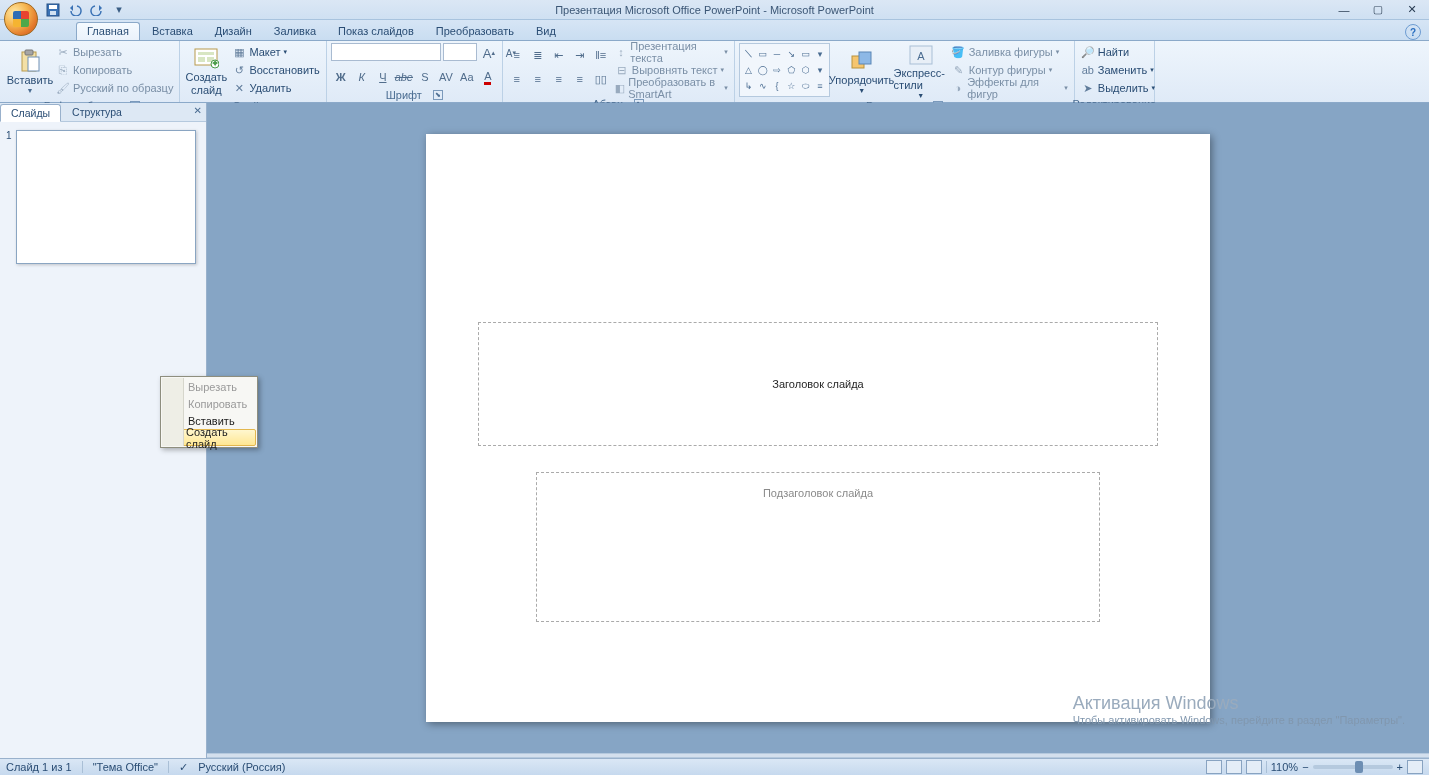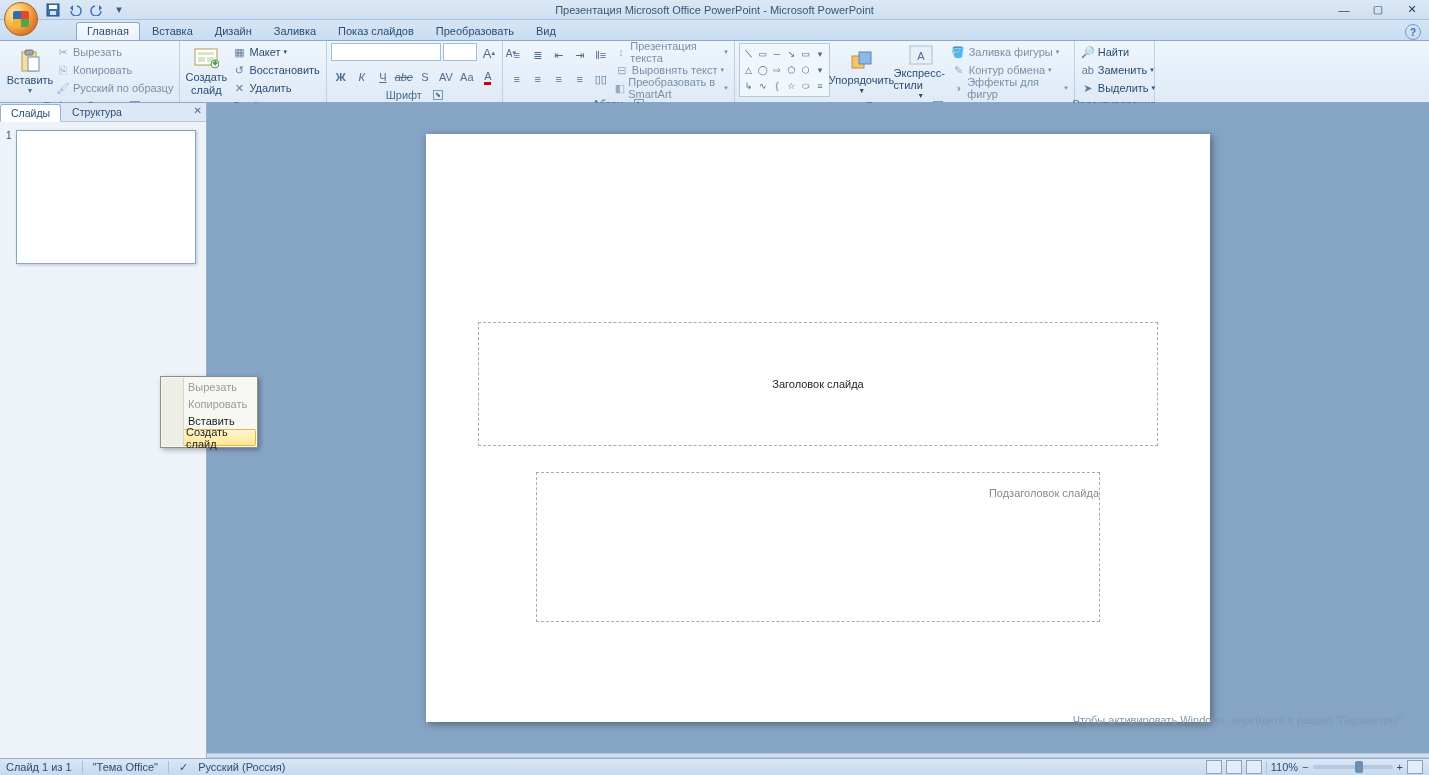--- a/index.html
+++ b/index.html
@@ -48,21 +48,21 @@
 .nav-tab.active { background:#fff; border:1px solid #99b1cc; border-bottom:1px solid #fff; border-radius:3px 3px 0 0; margin-bottom:-1px;}
 .nav-close { position:absolute; right:4px; top:2px; color:#4a6c91; font-size:10px;}
 .thumb-area { padding:8px 6px; display:flex; gap:4px;}
 .thumb-num { font-size:10px; color:#2a4d74;}
 .thumb { width:180px; height:134px; background:#fff; border:1px solid #8aa5c2; box-shadow:1px 1px 3px rgba(0,0,0,0.2);}
 .editor { flex:1; background:#86a5c5; display:flex; flex-direction:column; position:relative;}
 .slide-area { flex:1; display:flex; align-items:center; justify-content:center;}
 .slide { width:784px; height:588px; background:#fff; box-shadow:2px 2px 8px rgba(0,0,0,0.4); position:relative;}
 .placeholder { position:absolute; border:1px dashed #aaa; display:flex; align-items:center; justify-content:center; text-align:center;}
 .ph-title { left:52px; right:52px; top:188px; height:124px; font-size:41px; color:#262626; align-items:center;}
-.ph-sub { left:110px; right:110px; top:338px; height:150px; font-size:25px; color:#8a8a8a; align-items:flex-start; padding-top:14px;justify-content:flex-end;}
+.ph-sub { left:110px; right:110px; top:338px; height:150px; font-size:25px; color:#8a8a8a; align-items:flex-start; padding-top:14px;}
 .notes { height:28px; background:#fff; border-top:1px solid #99b1cc; padding:4px 10px; color:#888;}
 .notes-splitter { height:5px; background:#d3dfed; border-top:1px solid #b5c9de; border-bottom:1px solid #b5c9de;}
 
 .watermark { position:absolute; right:24px; bottom:32px; color:#8197ae; font-size:14px;}
 .watermark .w1 { font-size:18px; color:#9aabbd;}
 
 .statusbar { position:absolute; bottom:0; left:0; right:0; height:17px; background:linear-gradient(#dae7f5,#c6d9ee); border-top:1px solid #99b1cc; display:flex; align-items:center; font-size:10.5px; color:#2a4d74; gap:10px; padding:0 6px;}
 .statusbar .sep { border-left:1px solid #a9bfd6; height:12px;}
 .statusbar .right { margin-left:auto; display:flex; align-items:center; gap:4px;}
 .viewbtn { width:16px; height:14px; border:1px solid #88a3c1; background:#e4edf7;}
@@ -309,21 +309,21 @@
           <span style="font-size:7px;">▼</span>
       </div>
       <div class="col3">
         <div class="smallrow">
             <span class="sico">🪣</span>
             <span>Заливка фигуры</span>
             <span style="font-size:7px;">▾</span>
           </div>
         <div class="smallrow">
             <span class="sico">✎</span>
-            <span>Контур обмена</span>
+            <span>Контур фигуры</span>
             <span style="font-size:7px;">▾</span>
           </div>
         <div class="smallrow">
             <span class="sico">◑</span>
             <span>Эффекты для фигур</span>
             <span style="font-size:7px;">▾</span>
           </div>
       </div>
     </div>
     <div class="group-label">
@@ -374,20 +374,21 @@
       <div class="slide">
         <div class="placeholder ph-title">
             <span>Заголовок слайда</span>
           </div>
         <div class="placeholder ph-sub">
             <span>Подзаголовок слайда</span>
           </div>
       </div>
     </div>
     <div class="watermark">
+      <div class="w1">Активация Windows</div>
       <div>Чтобы активировать Windows, перейдите в раздел "Параметры".</div>
     </div>
     <div class="notes-splitter"></div>
   </div>
 </div>
 
 <div class="ctxmenu">
   <div class="iconstrip"></div>
   <div class="ctxitem disabled">
       <span class="cico">✂</span>

